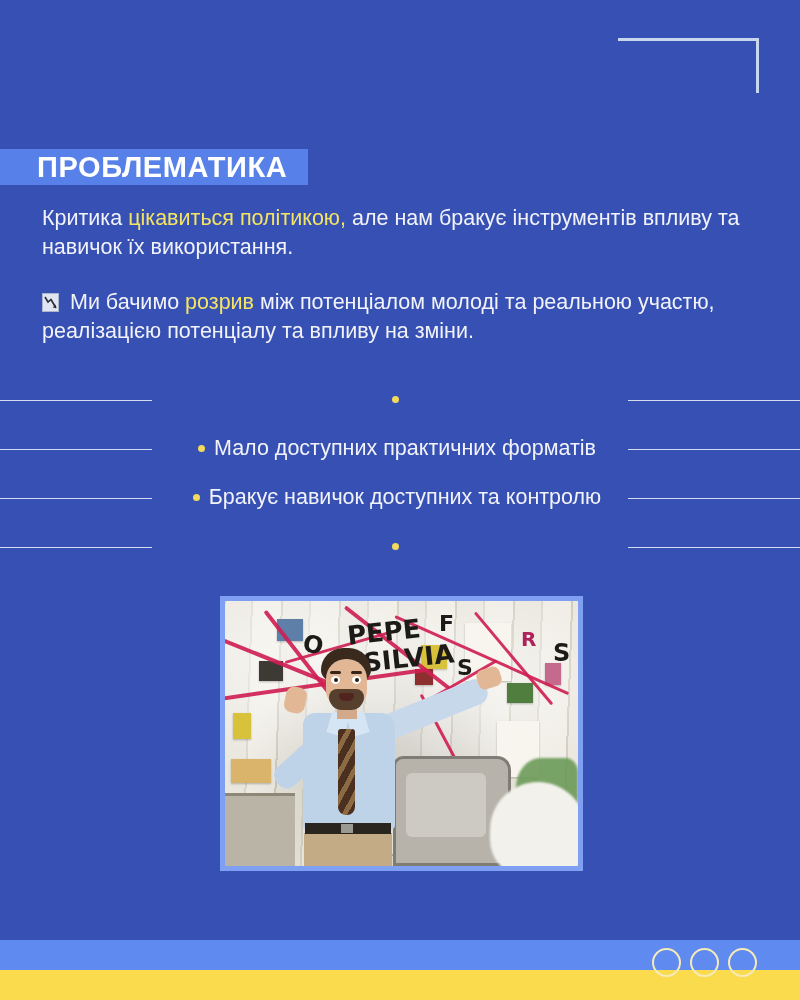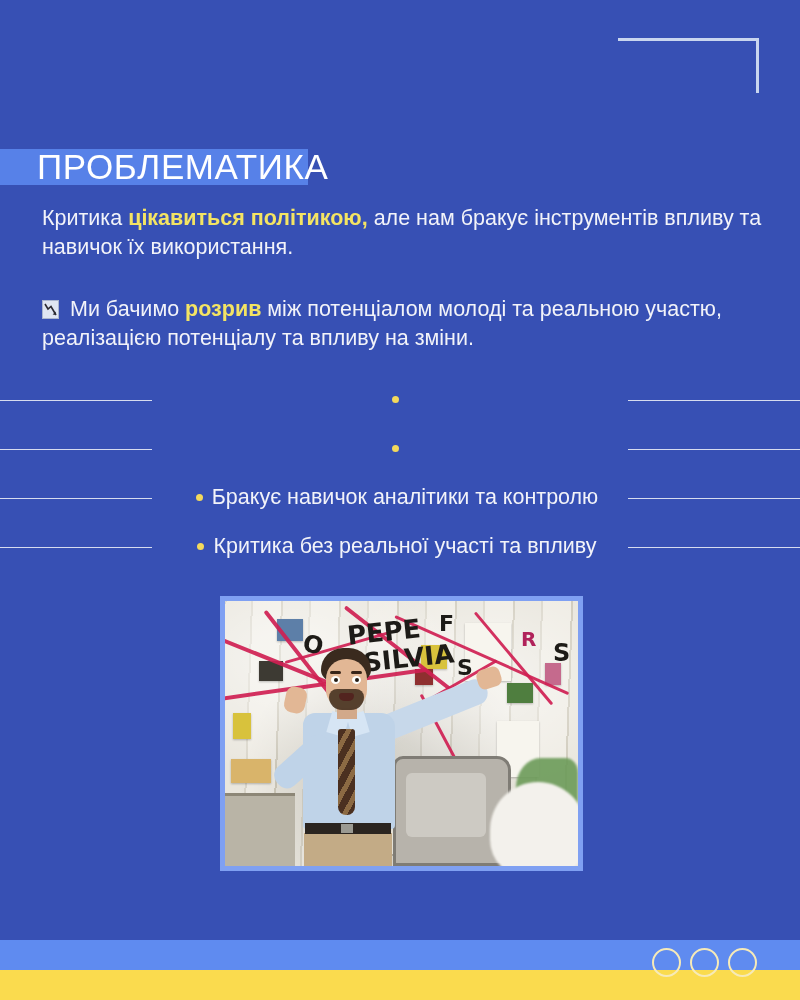--- a/index.html
+++ b/index.html
@@ -40,44 +40,44 @@
     top: 149px;
     left: 0px;
     width: 308px;
     height: 36px;
     background: #5781e8;
     display: flex;
     align-items: center;
   }
   .title-banner .title-text {
     color: #ffffff;
-    font-size: 35px;
-    font-weight: normal;
+    font-size: 29px;
+    font-weight: bold;
     letter-spacing: 0.6px;
     margin-left: 37px;
     white-space: nowrap;
   }
 
   
   .body-block {
     position: absolute;
     top: 204px;
     left: 42px;
     width: 722px;
   }
   .para {
     color: #f2f3f9;
     font-size: 21.5px;
     line-height: 1.33;
     margin: 0;
   }
-  .para + .para { margin-top: 34px; }
+  .para + .para { margin-top: 27px; }
   .hl {
     color: #f4e463;
-    font-weight: bold;
+    font-weight: normal;
   }
   .chart-down-icon {
     display: inline-block;
     position: relative;
     width: 17px;
     height: 19px;
     vertical-align: -3px;
     margin-right: 5px;
   }
   .chart-down-icon svg { display: block; }
@@ -380,34 +380,34 @@
     <div class="bullet-row">
       <span class="bullet-line left" style="width:152px"></span>
       <span class="bullet-line right" style="width:172px"></span>
       <span class="bullet-dot"></span>
     </div>
 
     <div class="bullet-row">
       <span class="bullet-line left" style="width:152px"></span>
       <span class="bullet-line right" style="width:172px"></span>
       <span class="bullet-dot"></span>
+      <span class="bullet-text">Мало доступних практичних форматів</span>
     </div>
 
     <div class="bullet-row">
       <span class="bullet-line left" style="width:152px"></span>
       <span class="bullet-line right" style="width:172px"></span>
       <span class="bullet-dot"></span>
-      <span class="bullet-text">Бракує навичок аналітики та контролю</span>
+      <span class="bullet-text">Бракує навичок доступних та контролю</span>
     </div>
 
     <div class="bullet-row">
       <span class="bullet-line left" style="width:152px"></span>
       <span class="bullet-line right" style="width:172px"></span>
       <span class="bullet-dot"></span>
-      <span class="bullet-text">Критика без реальної участі та впливу</span>
     </div>
   </div>
 
   <div class="photo-frame">
     <div class="photo">
       <div class="wall"></div>
 
       <div class="note blue" style="left:52px;  top:18px;  width:26px; height:22px;"></div>
       <div class="note dark" style="left:34px;  top:60px;  width:24px; height:20px;"></div>
       <div class="note yellow" style="left:196px; top:44px;  width:26px; height:24px;"></div>

